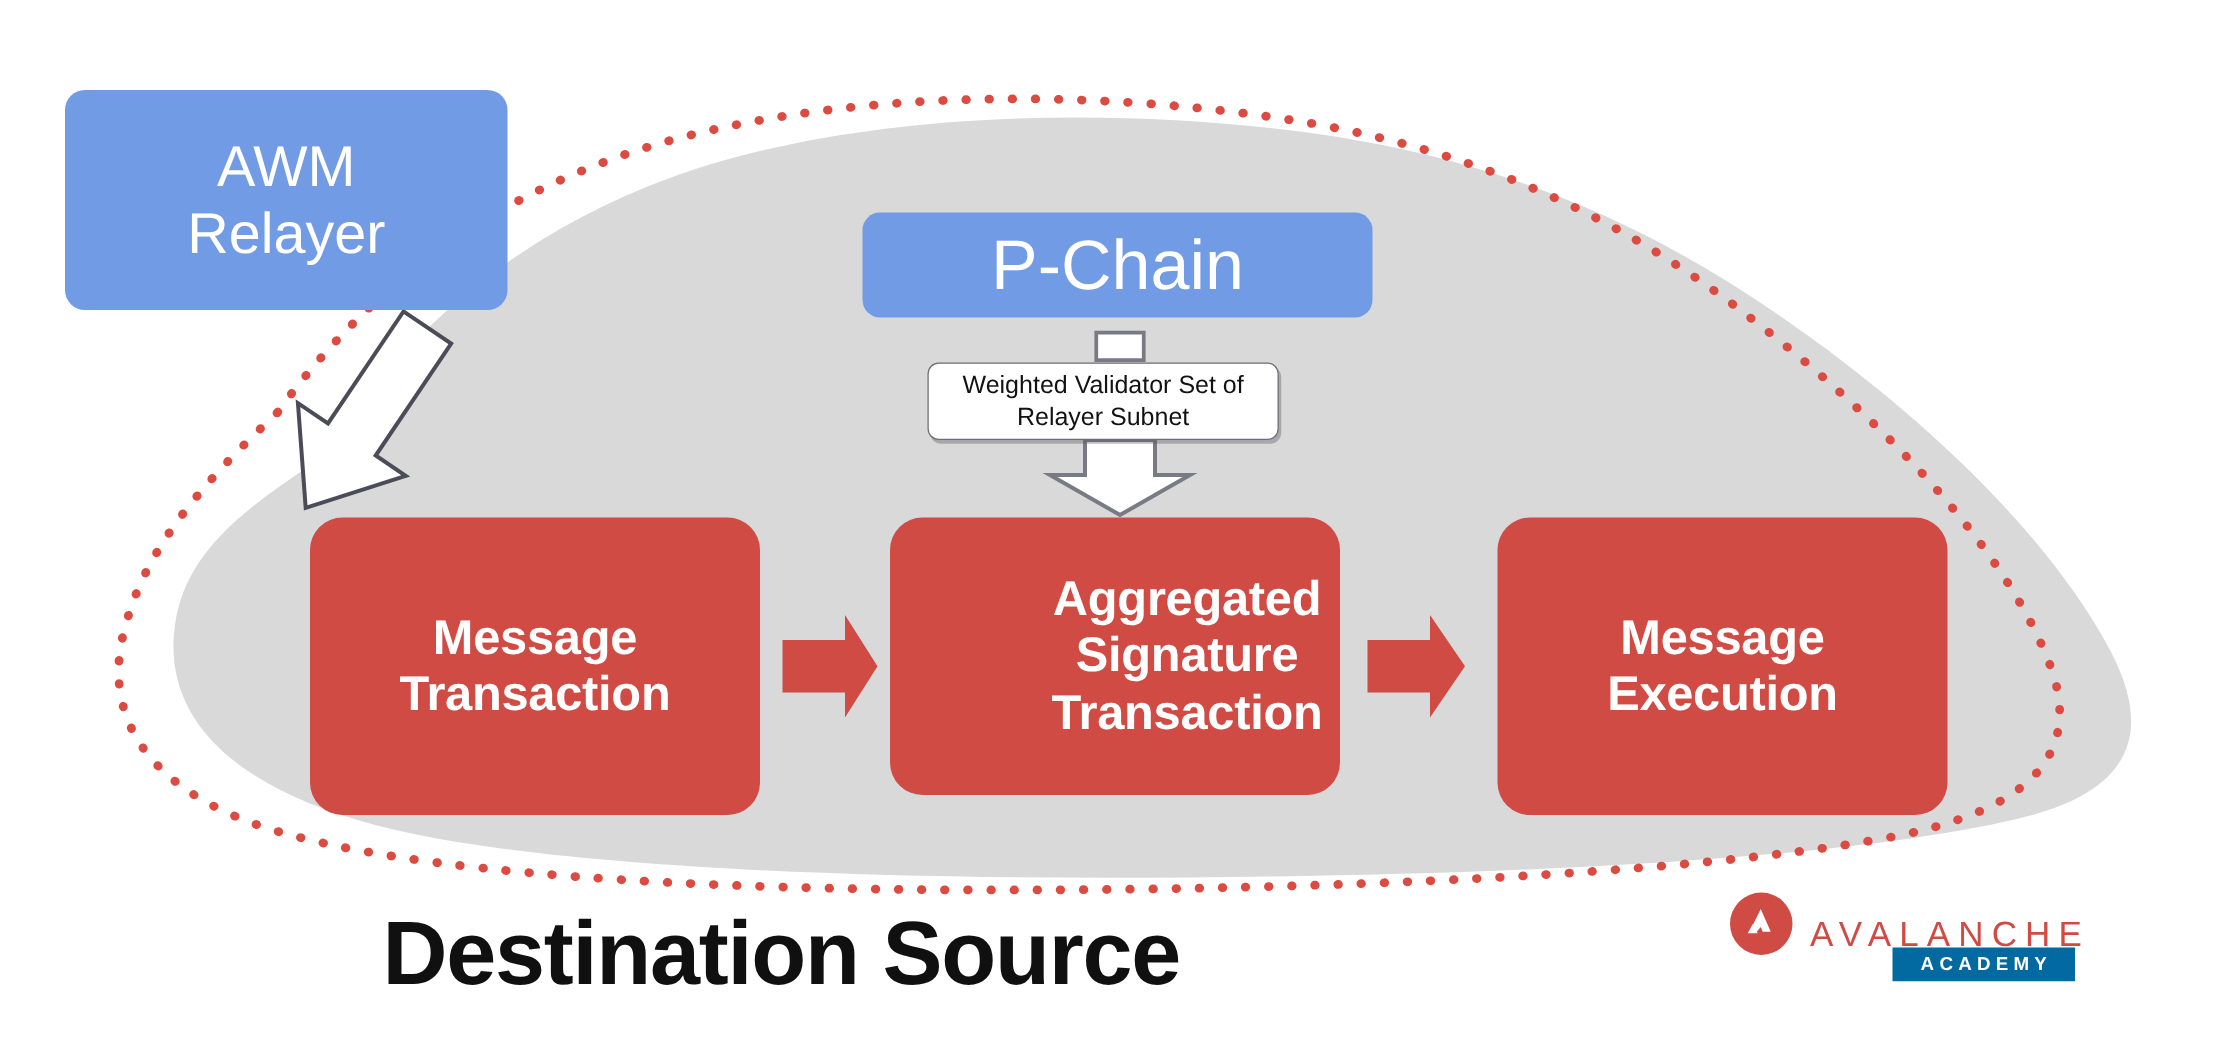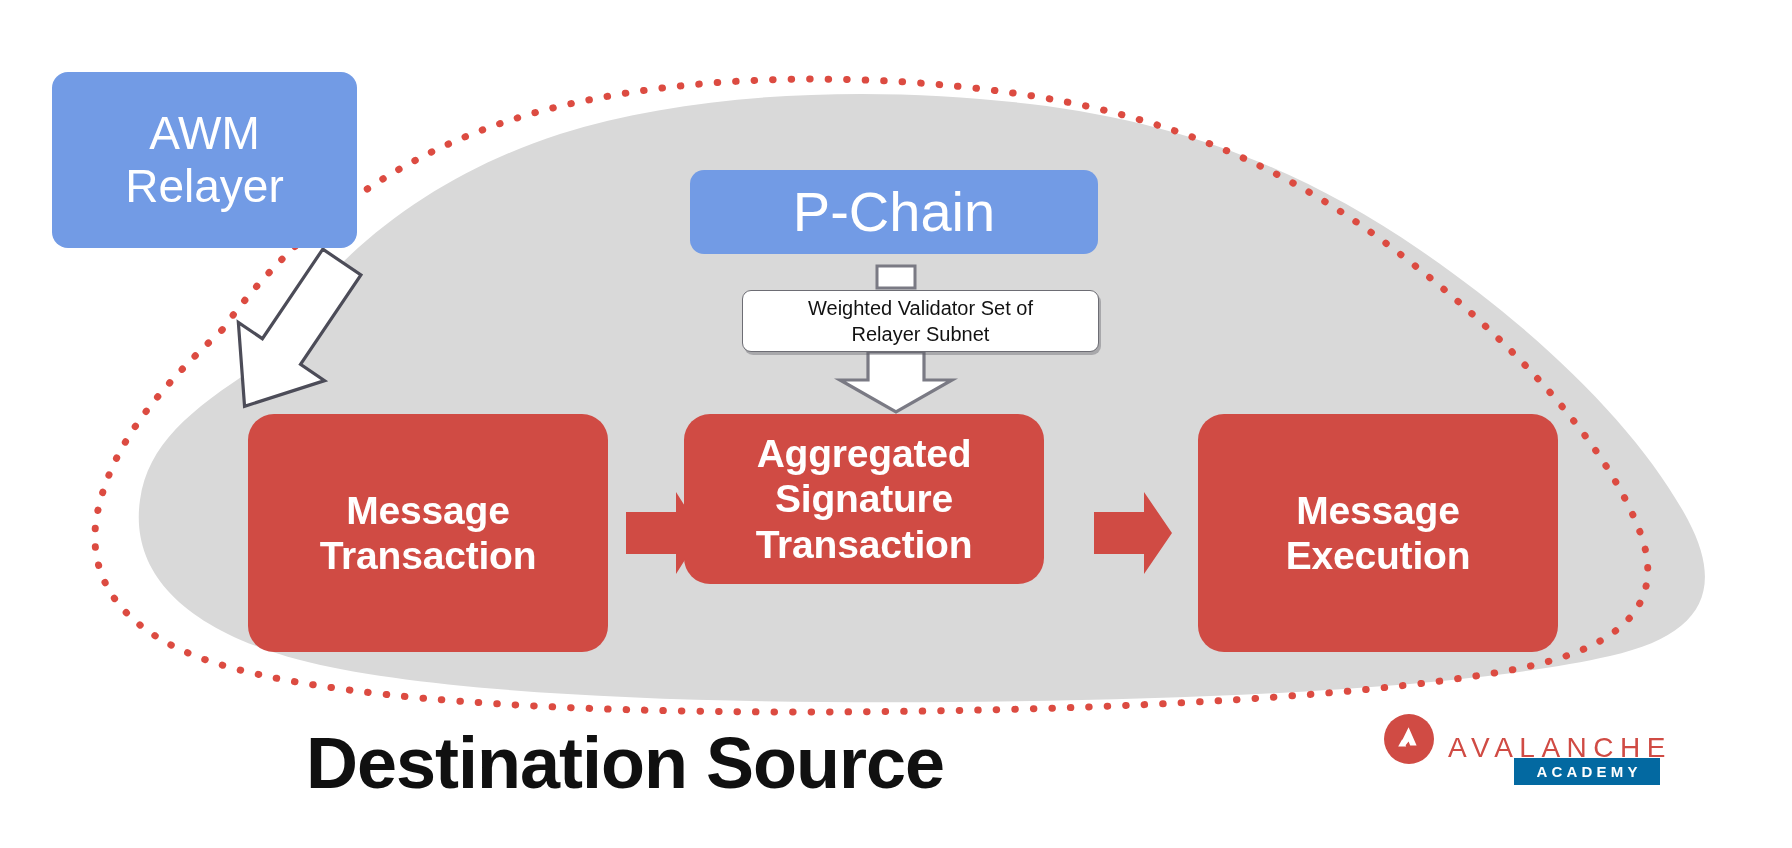--- a/index.html
+++ b/index.html
@@ -41,21 +41,21 @@
   }
 
   
   .node.blue {
     background: #729BE5;
     border-radius: 14px;
   }
   #awm-relayer {
     left: 52px;
     top: 72px;
-    width: 305px;
+    width: 354px;
     height: 176px;
     font-size: 46px;
     font-weight: 400;
     border-radius: 16px;
   }
   #p-chain {
     left: 690px;
     top: 170px;
     width: 408px;
     height: 84px;
@@ -65,31 +65,31 @@
 
   
   .node.red {
     background: #D04B44;
     border-radius: 26px;
     font-weight: 700;
     font-size: 39px;
     letter-spacing: -0.2px;
   }
   #step-1 { left: 248px;  top: 414px; width: 360px; height: 238px; }
-  #step-2 { left: 684px;  top: 414px; width: 360px; height: 170px; }
+  #step-2 { left: 712px;  top: 414px; width: 360px; height: 222px; justify-content: flex-end; }
   #step-3 { left: 1198px; top: 414px; width: 360px; height: 238px; }
 
   .node.red .lines { padding: 0 14px; }
 
   
   #validator-set {
     position: absolute;
     left: 742px;
     top: 290px;
-    width: 357px;
+    width: 281px;
     height: 62px;
     box-sizing: border-box;
     background: #ffffff;
     border: 1.6px solid #6d6d74;
     border-radius: 9px;
     display: flex;
     align-items: center;
     justify-content: center;
     text-align: center;
     color: #121212;

